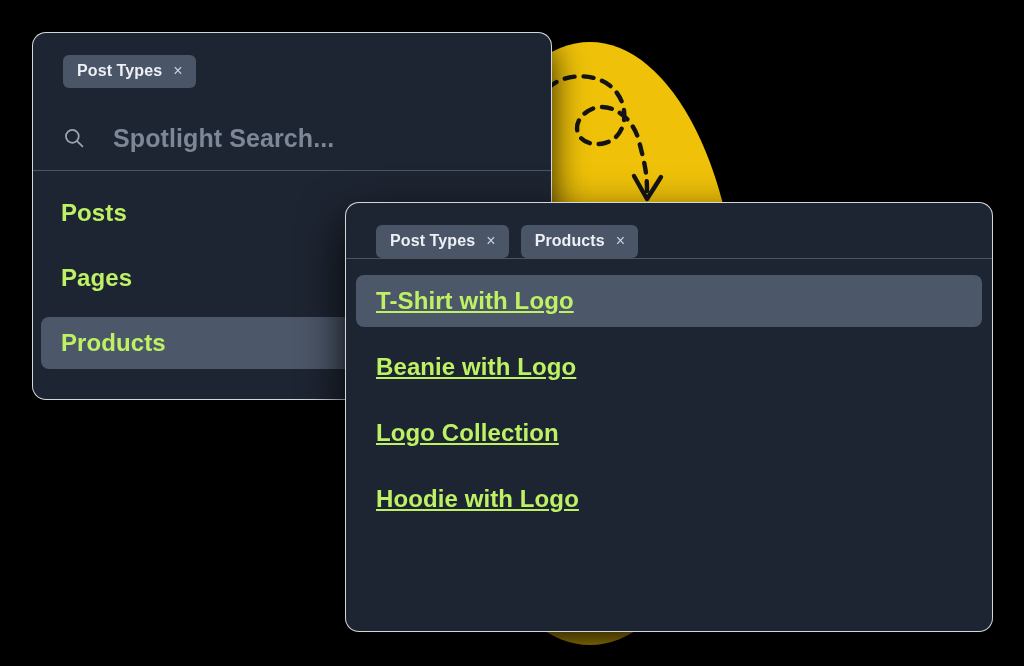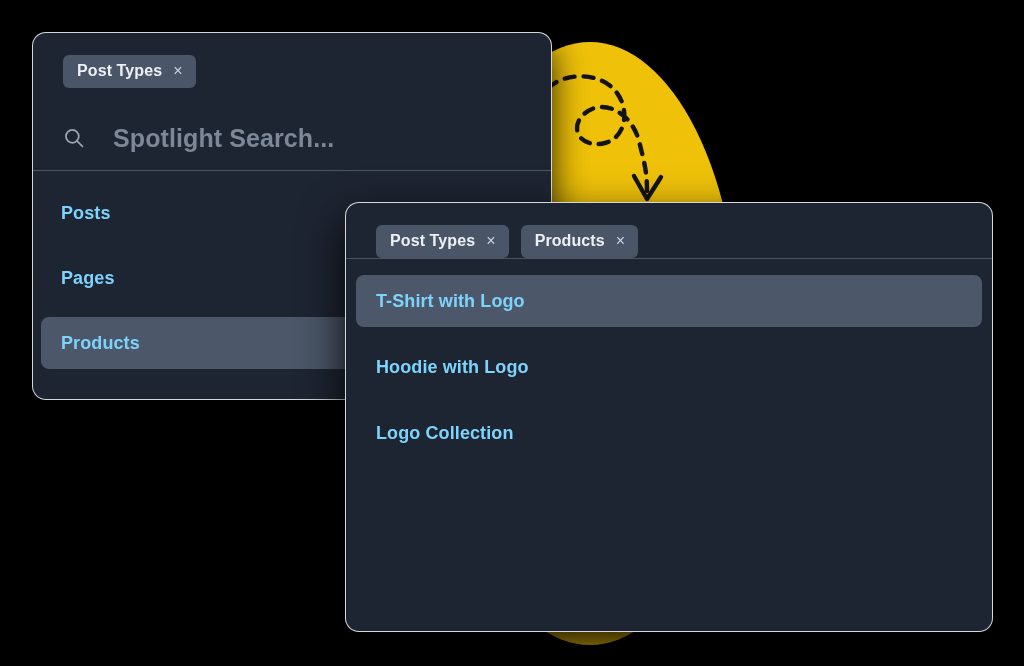--- a/index.html
+++ b/index.html
@@ -141,39 +141,39 @@
     padding: 14px 0 0 0;
   }
 
   .result-row {
     display: flex;
     align-items: center;
     height: 54px;
     margin: 0 10px;
     padding: 0 20px;
     border-radius: 8px;
-    color: #7dd3fc;
-    font-size: 18px;
+    color: #bef264;
+    font-size: 24px;
     font-weight: 700;
     letter-spacing: 0.1px;
     white-space: nowrap;
     cursor: pointer;
   }
 
   #panel-back .result-row { margin: 0 8px; padding: 0 20px; }
 
   .result-row.active {
     background: #4C5769;
   }
 
   #panel-back .results { padding-top: 16px; }
   #panel-back .result-row { height: 52px; margin-bottom: 13px; }
 
   #panel-front .results { padding-top: 16px; }
-  #panel-front .result-row { height: 52px; margin-bottom: 14px; }
+  #panel-front .result-row { height: 52px; margin-bottom: 14px; text-decoration: underline; }
 </style>
 </head>
 <body>
 
 <div id="stage">
 
   <div class="deco-circle"></div>
 
   <svg class="deco-arrow" viewBox="0 0 160 165">
     <path d="M2 58 C 14 30, 52 24, 74 40 C 96 56, 94 92, 70 98 C 46 104, 34 84, 48 70 C 66 52, 96 66, 104 96 C 110 120, 112 128, 112 146" fill="none" stroke="#141414" stroke-width="4.4" stroke-linecap="round" stroke-dasharray="10 9"></path>
@@ -235,22 +235,25 @@
 
     </div>
 
     <div class="divider"></div>
 
     <div class="results">
       <div class="result-row active">
         <span>T-Shirt with Logo</span>
       </div>
       <div class="result-row">
+        <span>Beanie with Logo</span>
+      </div>
+      <div class="result-row">
+        <span>Logo Collection</span>
+      </div>
+      <div class="result-row">
         <span>Hoodie with Logo</span>
       </div>
-      <div class="result-row">
-        <span>Logo Collection</span>
-      </div>
     </div>
 
   </div>
 
 </div>
 
 </body></html>

